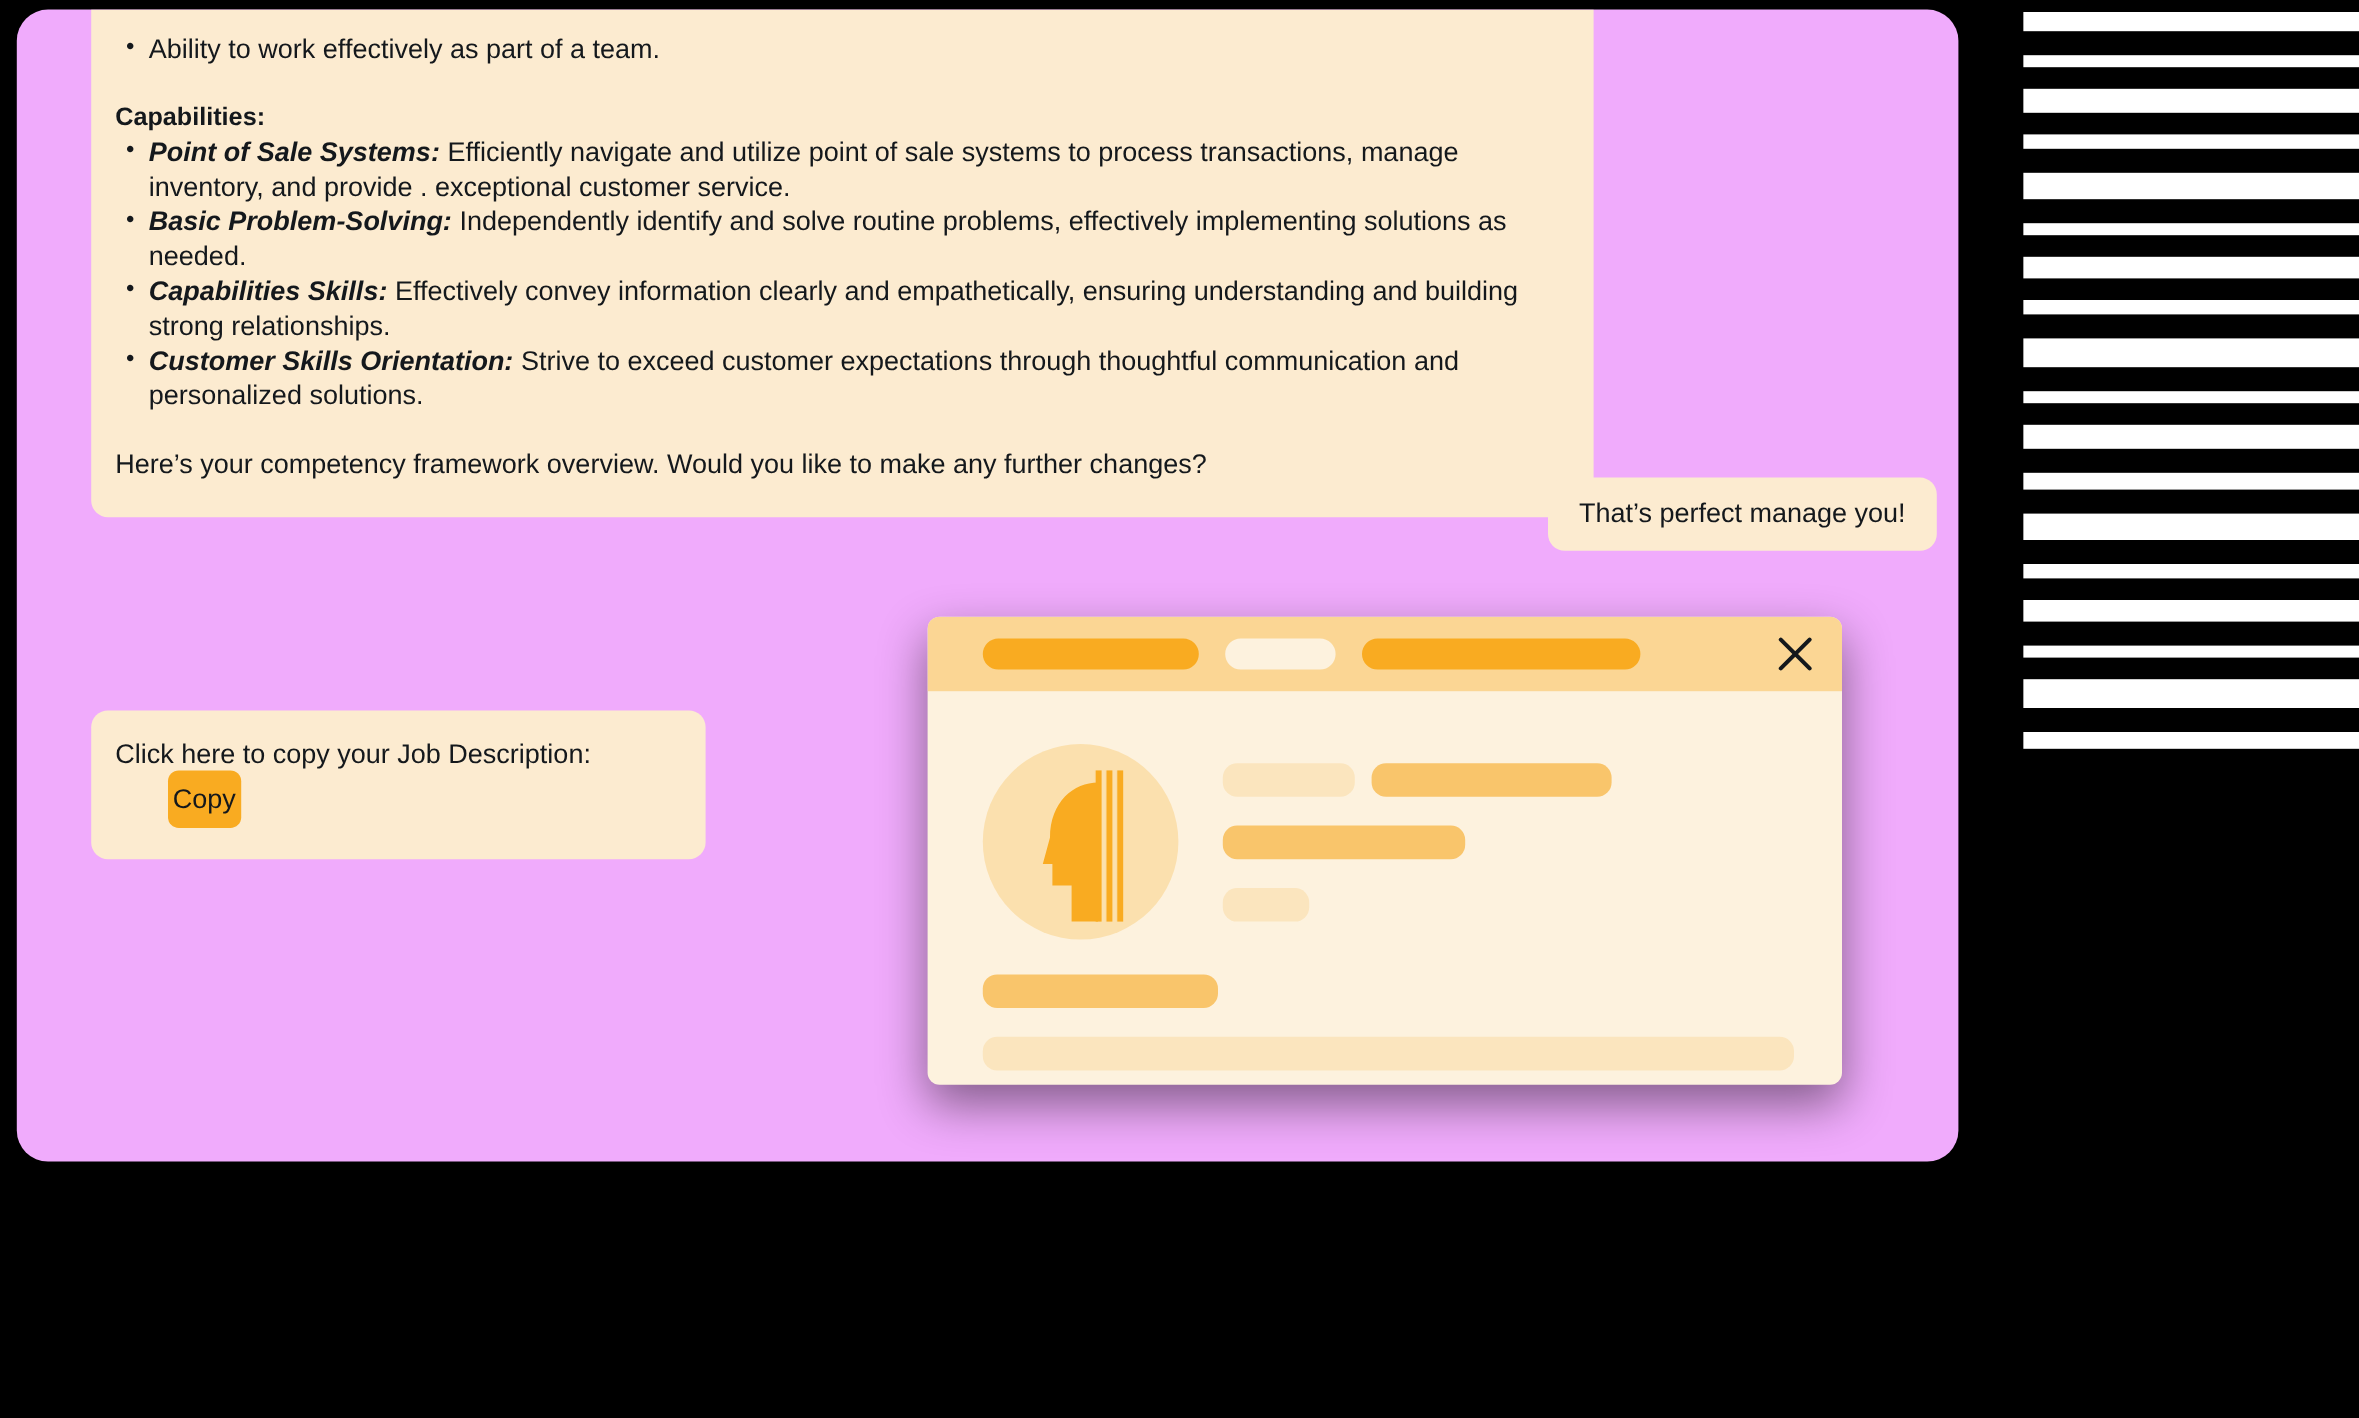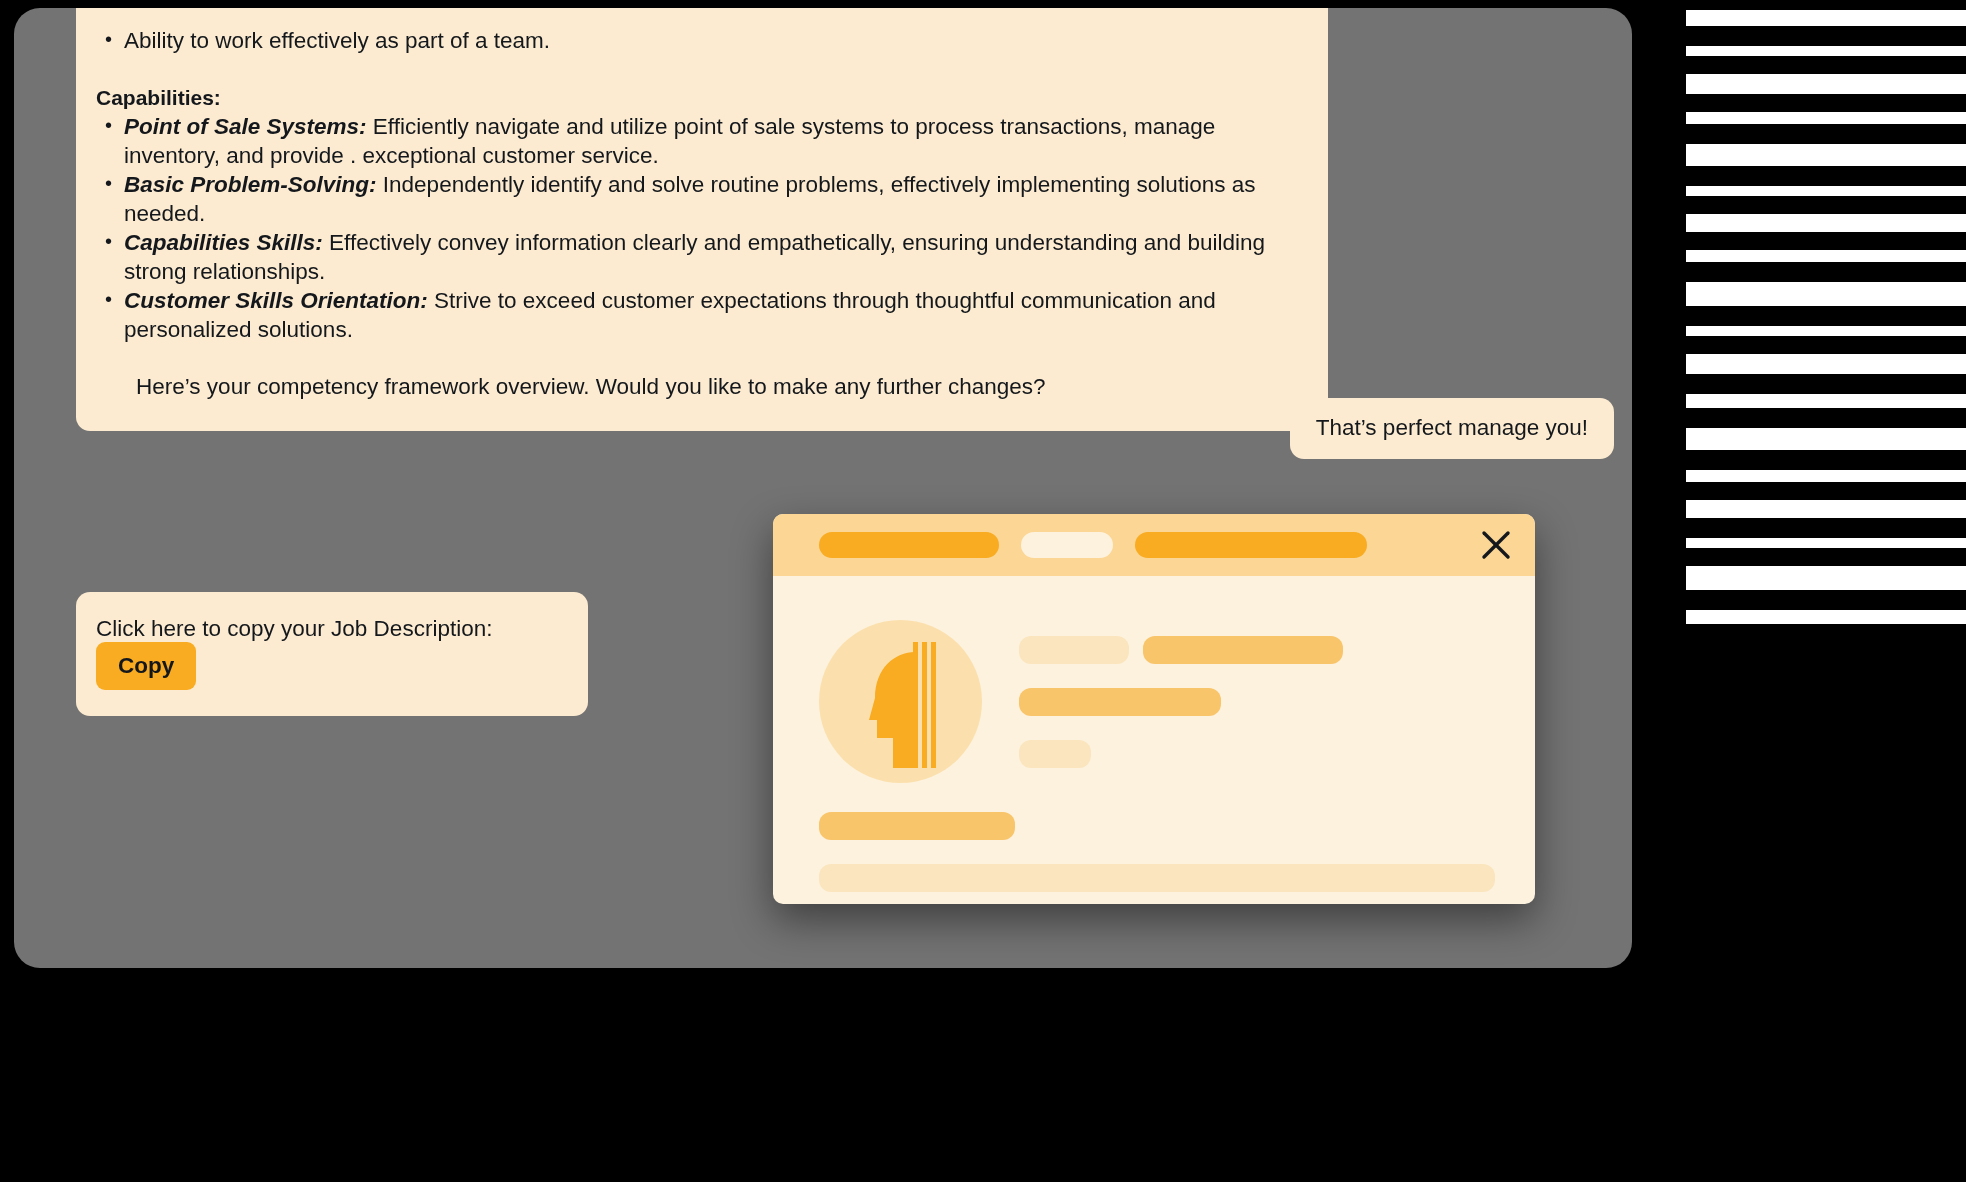--- a/index.html
+++ b/index.html
@@ -14,32 +14,32 @@
   
   #stripes {
     position: absolute; left: 1686px; top: 0; width: 280px; height: 640px;
     overflow: hidden;
   }
   #stripes .stripe { position: absolute; left: 0; width: 280px; background: #ffffff; }
 
   
   #chat-window {
     position: absolute; left: 14px; top: 8px; width: 1618px; height: 960px;
-    background: #737373; border-radius: 26px;
+    background: #f0abfc; border-radius: 26px;
     box-shadow: 0 18px 44px rgba(0,0,0,0.55);
     overflow: hidden;
   }
 
   
   #assistant-card {
     position: absolute; left: 62px; top: 0px; width: 1252px;
     background: #FCEBD0; border-radius: 0 0 14px 14px;
     padding: 18px 26px 30px 20px;
   }
-  #assistant-card .line { font-size: 22.5px; line-height: 29px; color: #14181c; margin-left: 40px; }
+  #assistant-card .line { font-size: 22.5px; line-height: 29px; color: #14181c; }
   #assistant-card .bullets { list-style: none; }
   #assistant-card .bullets li {
     position: relative; padding-left: 28px;
     font-size: 22.5px; line-height: 29px; color: #14181c;
   }
   #assistant-card .bullets li::before {
     content: "•"; position: absolute; left: 9px; top: -1px; font-size: 20px; color: #14181c;
   }
   #assistant-card .bullets li .lead { font-weight: bold; font-style: italic; }
   #assistant-card .spacer { height: 28px; }
@@ -55,22 +55,22 @@
 
   
   #copy-card {
     position: absolute; left: 62px; top: 584px; width: 512px;
     background: #FCEBD0; border-radius: 14px;
     padding: 24px 22px 26px 20px;
   }
   #copy-card .copy-label { font-size: 22.5px; color: #14181c; }
   #copy-button {
     display: inline-block; background: #F9AB21; border: none; border-radius: 9px;
-    padding: 11px 22px; font-size: 22.5px; font-weight: bold; color: #14181c;
-    font-family: "Liberation Sans", sans-serif; cursor: pointer;
+    padding: 11px 4px; font-size: 22.5px; font-weight: normal; color: #14181c;
+    font-family: "Liberation Sans", sans-serif; cursor: pointer; margin-left: 44px;
   }
 
   
   #preview-card {
     position: absolute; left: 773px; top: 514px; width: 762px; height: 390px;
     background: #FDF2DE; border-radius: 10px;
     box-shadow: 0 16px 40px rgba(0,0,0,0.45);
     overflow: hidden;
   }
   #preview-header {

